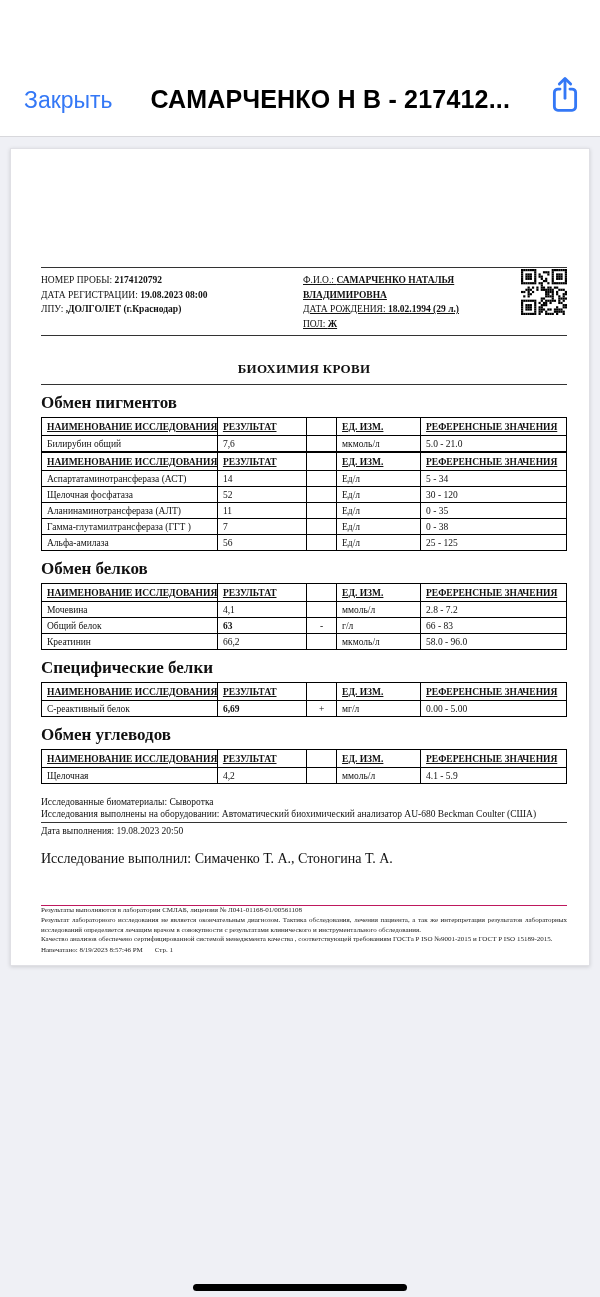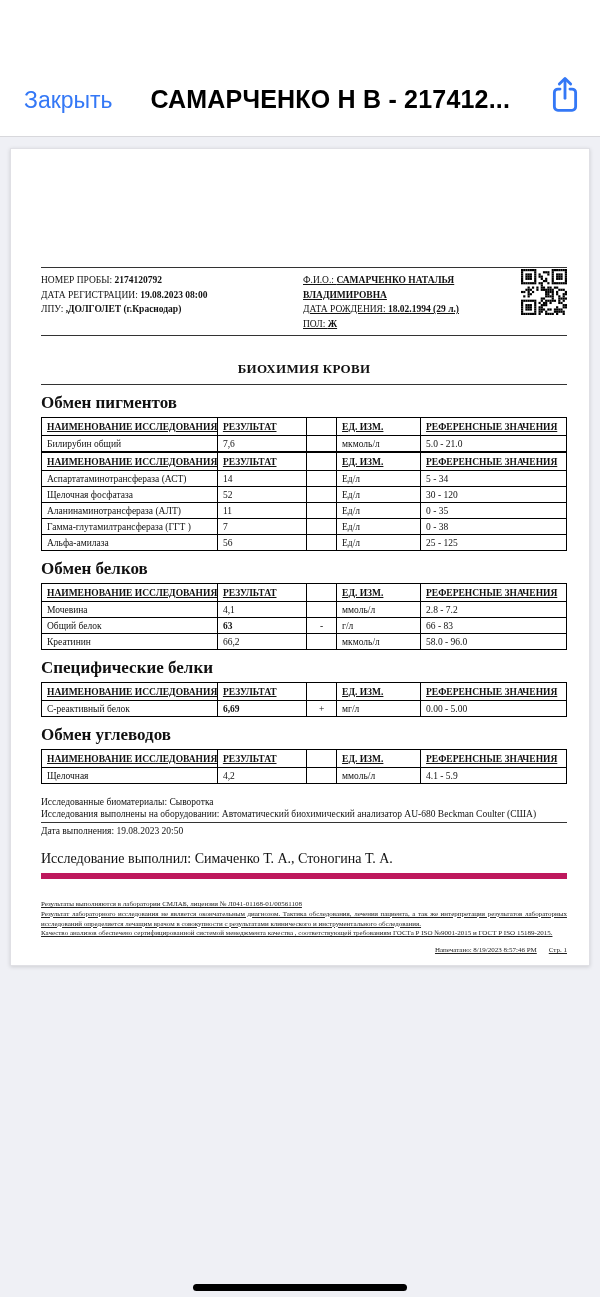--- a/index.html
+++ b/index.html
@@ -74,25 +74,25 @@
   table.lab-table td.bold{font-weight:700;}
   table.lab-table td.flag{text-align:center;}
   
   .summary{font-size:9.5px;line-height:12px;margin-top:12px;font-family:Liberation Serif, serif;}
   .summary .equip{border-bottom:1px solid #333;padding-bottom:2px;}
   .summary .date-line{padding-top:2px;}
   .performed{font-size:14px;text-align:left;margin-top:14px;}
   
   .doc-footer{
     position:absolute;left:30px;right:22px;bottom:9px;
-    border-top:6px solid #be185d;padding-top:21px;
-    font-size:7px;line-height:9.8px;color:#222;text-decoration:underline;
+    border-top:1px solid #be185d;padding-top:0;
+    font-size:7px;line-height:9.8px;color:#222;
   }
   .doc-footer .justify{text-align:justify;}
-  .printed-line{margin-top:7px;text-align:right;}
+  .printed-line{margin-top:1px;text-align:left;}
   .printed-line .pg{margin-left:12px;}
   
   .home-indicator{
     position:absolute;left:193px;bottom:6px;width:214px;height:7px;
     border-radius:4px;background:#000;
   }
 </style>
 </head>
 <body>
 

